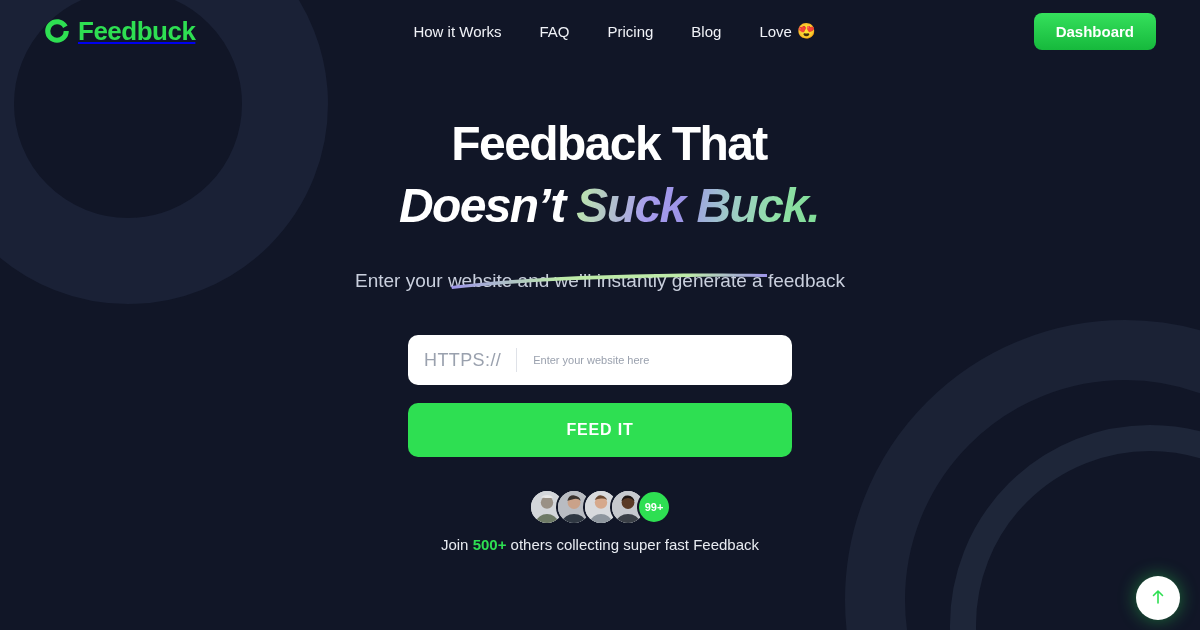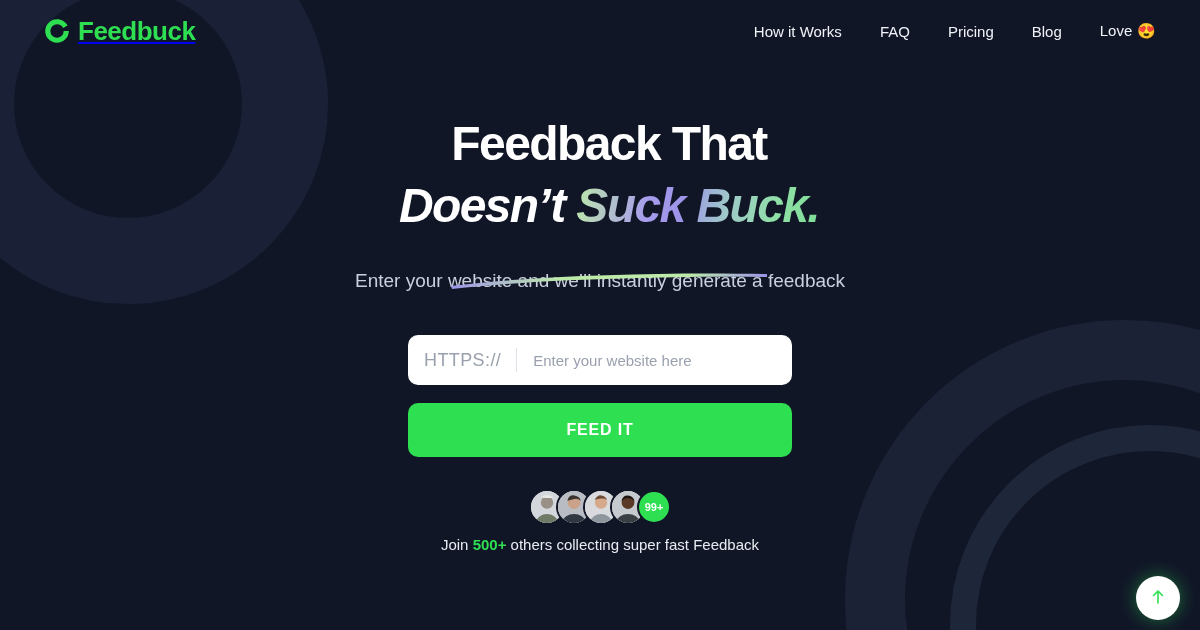--- a/index.html
+++ b/index.html
@@ -39,21 +39,21 @@
     padding:0 44px; height:62px;
   }
   .brand { display:flex; align-items:center; gap:8px; }
   .brand-mark { width:26px; height:26px; flex:0 0 26px; display:block; }
   .brand-name {
     font-size:26px; font-weight:bold; color:#2edf52; letter-spacing:-0.5px;
   }
   .nav { display:flex; align-items:center; gap:38px; }
   .nav-item {
     color:#f1f3f8; font-size:15px; text-decoration:none; white-space:nowrap;
-    display:flex; align-items:flex-start; gap:5px;
+    display:flex; align-items:flex-end; gap:5px;
   }
   .nav-emoji { font-size:15px; }
   .dashboard-btn {
     background:linear-gradient(180deg,#35e05c 0%,#16b93c 100%);
     color:#ffffff; font-size:15px; font-weight:bold;
     border:none; border-radius:8px; padding:10px 22px; cursor:pointer;
     white-space:nowrap;
   }
 
   
@@ -80,21 +80,21 @@
   .form-area { margin-top:40px; display:flex; flex-direction:column; align-items:center; gap:18px; }
   .url-field {
     width:384px; height:50px; background:#ffffff; border-radius:10px;
     display:flex; align-items:center; padding:0 16px;
   }
   .https-prefix {
     font-size:18px; color:#9aa1ae; letter-spacing:0.4px; padding-right:15px;
     border-right:1px solid #dfe2e8; height:24px; display:flex; align-items:center;
   }
   .url-input {
-    flex:1; border:none; outline:none; font-size:15px; color:#8b5cf6;
+    flex:1; border:none; outline:none; font-size:11px; color:#8b5cf6;
     padding-left:16px; font-family:"Liberation Sans", sans-serif; background:transparent;
   }
   .url-input::placeholder { color:#9aa1ae; }
   .feed-btn {
     width:384px; height:54px; border:none; border-radius:10px;
     background:#2edf52; color:#ffffff; font-size:16px; font-weight:bold;
     letter-spacing:0.8px; cursor:pointer; font-family:"Liberation Sans", sans-serif;
   }
 
   
@@ -160,20 +160,21 @@
       </a>
       <a class="nav-item" href="#">
         <span>Blog</span>
       </a>
       <a class="nav-item" href="#">
         <span>Love</span>
         <span class="nav-emoji">😍</span>
       </a>
     </nav>
 
+    <button class="dashboard-btn">Dashboard</button>
   </header>
 
   <section class="hero">
     <h1 class="headline">
       <span class="l1">Feedback That</span>
       <span class="l2">
         <span>Doesn’t</span>
         <span class="grad-text">Suck Buck.</span>
         <span class="swoosh">
           <svg viewBox="0 0 320 22" xmlns="http://www.w3.org/2000/svg" preserveAspectRatio="none">

